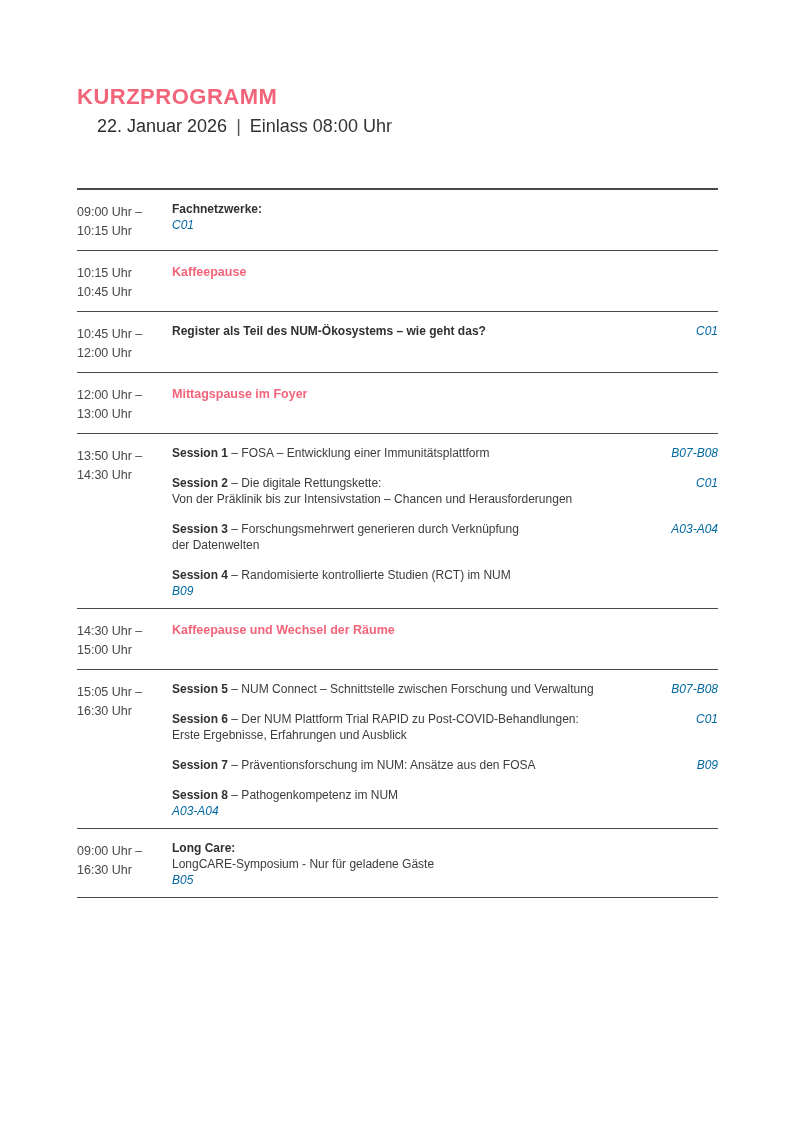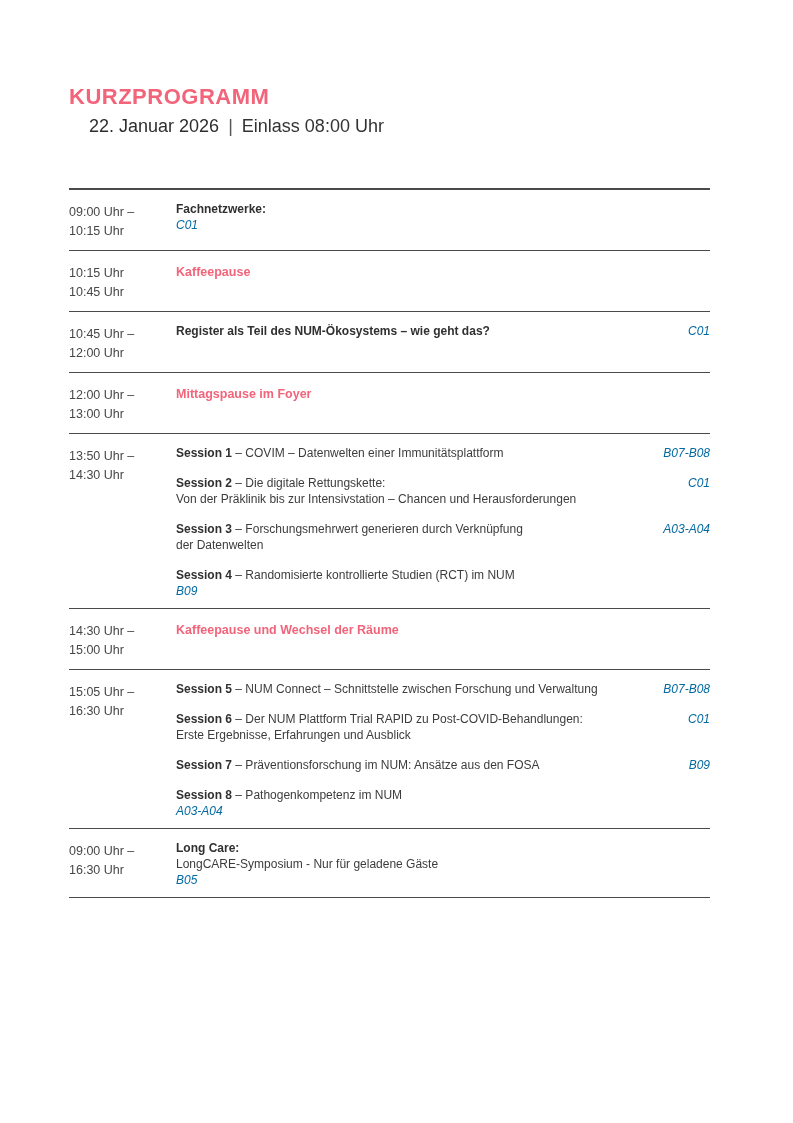--- a/index.html
+++ b/index.html
@@ -3,36 +3,35 @@
 <meta charset="utf-8">
 <style>
   :root { --accent:#F2647A; --txt:#3C3C3C; --time:#474747; --rule:#4A4A4A; }
   * { box-sizing:border-box; }
   html,body { margin:0; padding:0; }
   body {
     width:793px; height:1123px; background:#ffffff;
     font-family:"Liberation Sans", sans-serif; color:var(--txt);
     position:relative; overflow:hidden;
   }
-  .page { position:absolute; left:69px; top:85px; width:641px; }
+  .page { position:absolute; left:77px; top:85px; width:641px; }
 
   .title {
     color:var(--accent); font-size:22px; font-weight:bold;
     letter-spacing:0.5px; margin:0 0 7px 0; line-height:1.05;
   }
   .subtitle { font-size:18px; color:#2e2e2e; line-height:22px; }
   .subtitle .date { font-weight:normal;margin-left:20px; }
   .subtitle .sep { color:#555; padding:0 4px; }
   .subtitle .admission { font-weight:normal; color:#333; }
 
   .schedule { margin-top:51px; border-top:2px solid var(--rule); }
   .row {
     display:flex; border-bottom:1.7px solid var(--rule);
     padding:11px 0 9px 0;
-    gap:12px;
   }
   .col-time {
     width:95px; flex-shrink:0; font-size:12.5px; line-height:19px;
     color:var(--time); padding-top:2px;
   }
   .col-main { flex:1; min-width:0; }
 
   .entry { display:flex; align-items:flex-start; margin-bottom:14px; }
   .entry:last-child { margin-bottom:0;flex-direction:column; }
   .entry-text { flex:1; font-size:12px; line-height:16px; padding-right:10px; color:var(--txt); }
@@ -115,21 +114,21 @@
     </div>
 
     <div class="row">
       <div class="col-time">
         <div>13:50 Uhr –</div>
         <div>14:30 Uhr</div>
       </div>
       <div class="col-main">
         <div class="entry">
           <div class="entry-text">
-            <div><span class="b">Session 1</span><span> – COVIM – Datenwelten einer Immunitätsplattform</span></div>
+            <div><span class="b">Session 1</span><span> – FOSA – Entwicklung einer Immunitätsplattform</span></div>
           </div>
           <div class="room">B07-B08</div>
         </div>
         <div class="entry">
           <div class="entry-text">
             <div><span class="b">Session 2</span><span> – Die digitale Rettungskette:</span></div>
             <div>Von der Präklinik bis zur Intensivstation – Chancen und Herausforderungen</div>
           </div>
           <div class="room">C01</div>
         </div>

